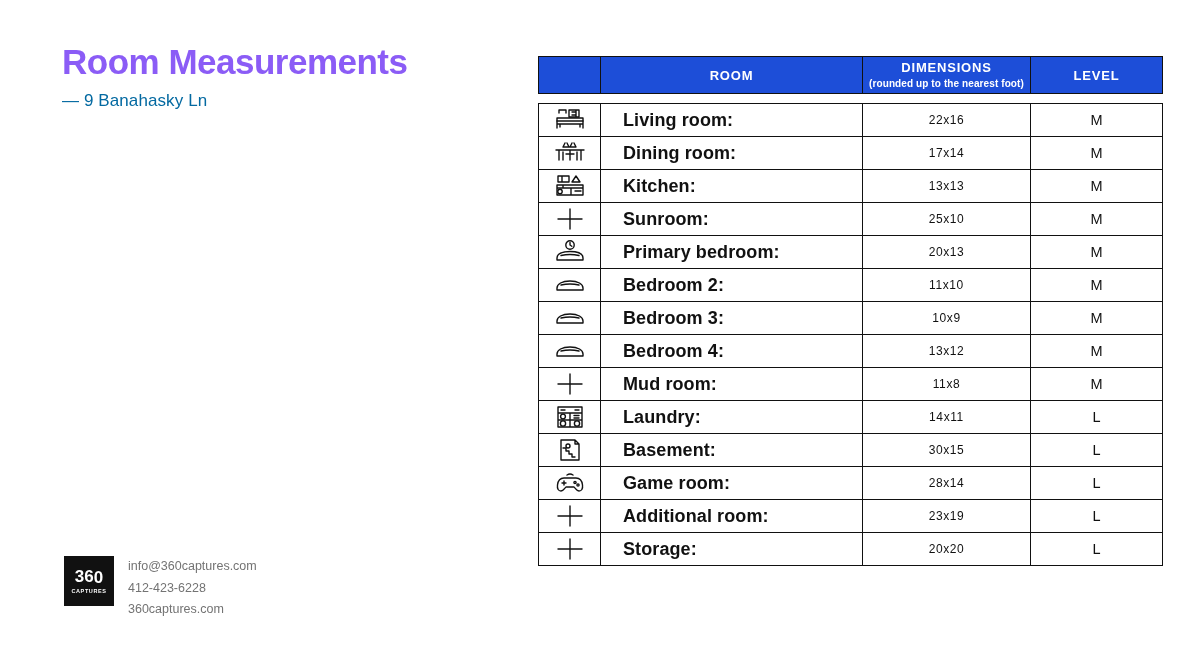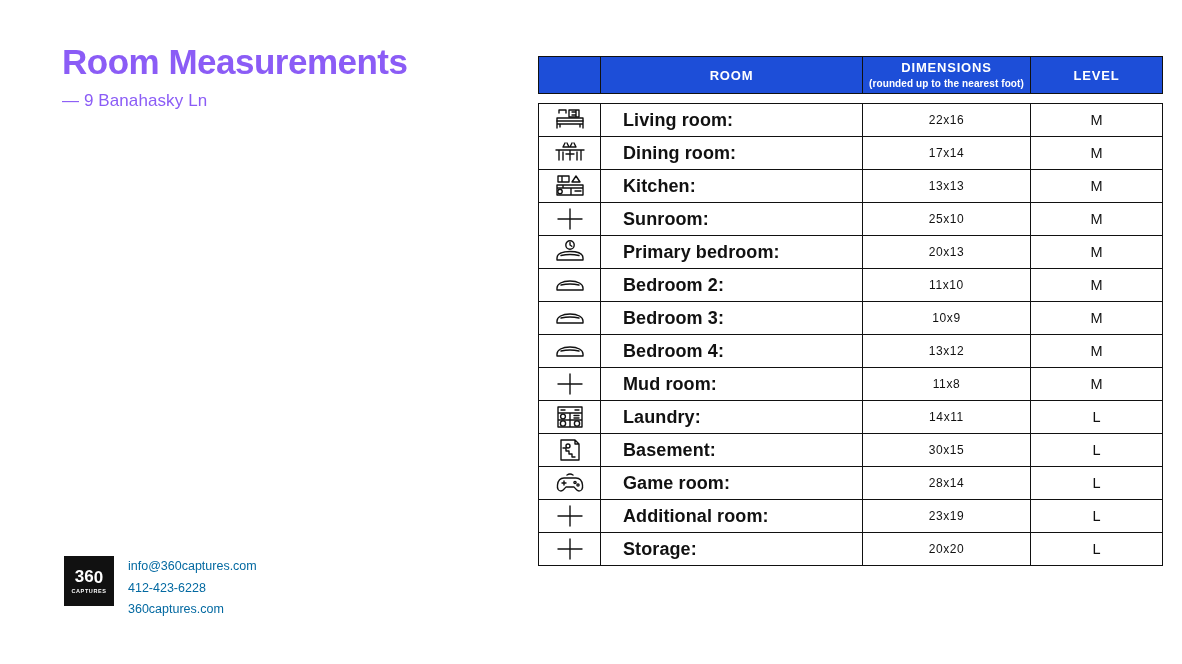--- a/index.html
+++ b/index.html
@@ -29,21 +29,21 @@
     font-weight: bold;
     letter-spacing: -0.5px;
     line-height: 1.05;
     margin: 0;
     color: #8b5cf6;
   }
   .doc-subtitle {
     font-size: 17px;
     font-weight: normal;
     margin: 10px 0 4px 0;
-    color: #8b5cf6;
+    color: #0369a1;
     letter-spacing: 0.1px;
   }
 
   
   .footer {
     position: absolute;
     left: 64px;
     top: 556px;
     display: flex;
     align-items: flex-start;
@@ -71,21 +71,21 @@
   }
   .logo-sub {
     font-size: 5.5px;
     letter-spacing: 0.6px;
     margin-top: 3px;
     font-weight: bold;
   }
   .contact {
     font-size: 12.5px;
     line-height: 1.72;
-    color: #0369a1;
+    color: #737373;
   }
   .contact div { white-space: nowrap; }
 
   
   .table-wrap {
     position: absolute;
     left: 538px;
     top: 56px;
     width: 578px;
   }

